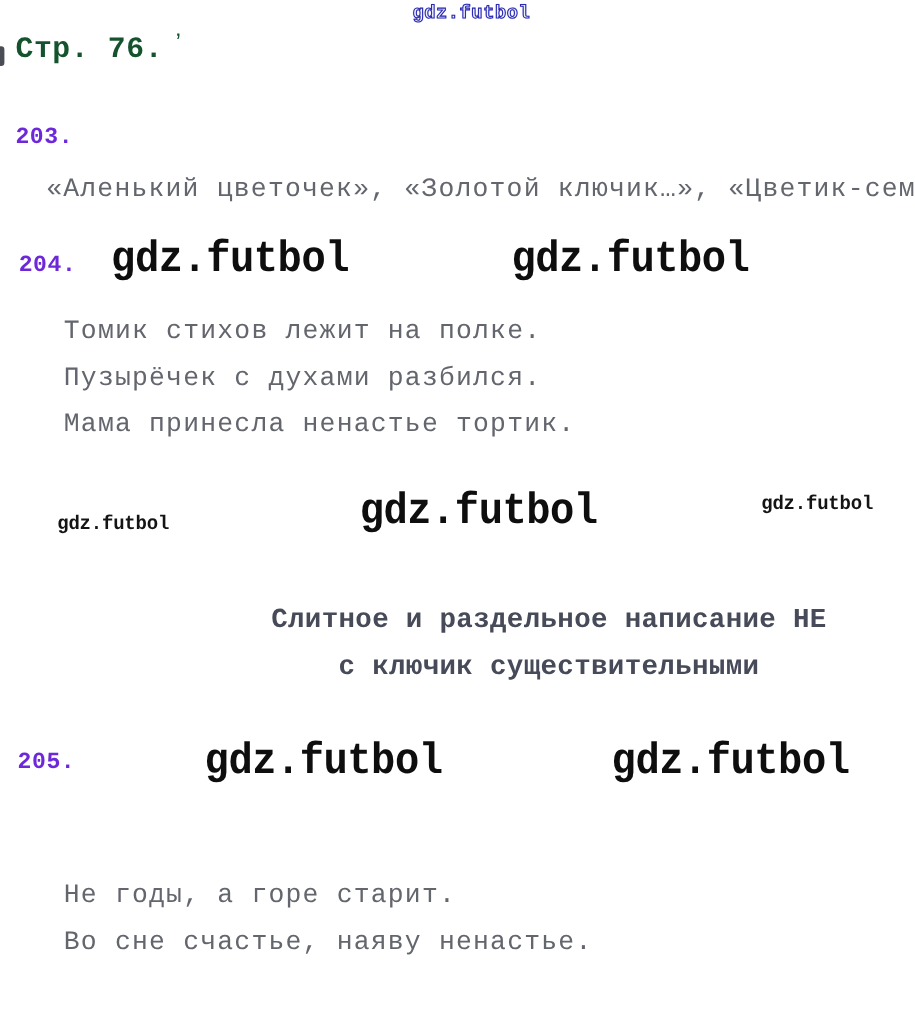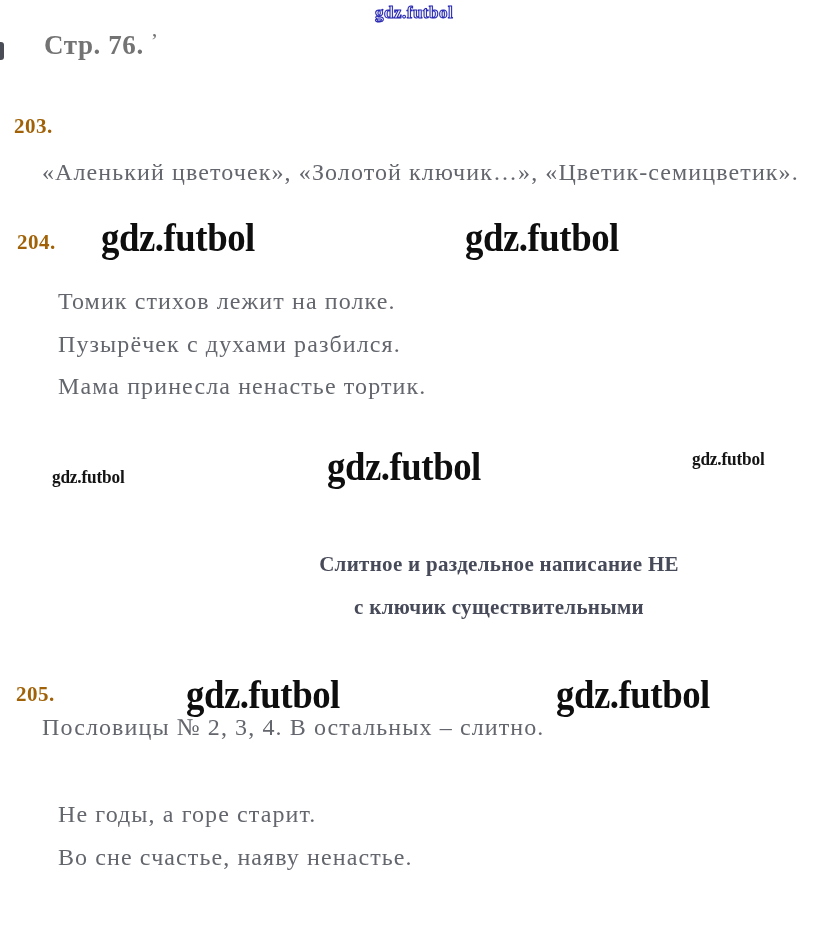--- a/index.html
+++ b/index.html
@@ -1,21 +1,21 @@
 <!DOCTYPE html>
 <html><head>
 <meta charset="utf-8">
 <style>
   html, body { margin: 0; padding: 0; background: #ffffff; }
   .page {
     position: relative;
     width: 832px;
     height: 928px;
     background: #ffffff;
-    font-family: Liberation Serif, serif;
+    font-family: Liberation Mono, monospace;
     overflow: hidden;
   }
   .abs { position: absolute; white-space: nowrap; }
 
   
   .wm-top {
     left: 375px; top: 3px;
     font-size: 17px;
     font-weight: 700;
     letter-spacing: 0.5px;
@@ -23,22 +23,21 @@
     -webkit-text-stroke: 1px #2a2ab2;
     text-shadow: 0 0 1px #2a2ab2;
   }
 
   
   .page-title {
     left: 14px; top: 28px;
     font-size: 27px;
     font-weight: 600;
     letter-spacing: 0.6px;
-    color: #737373;
-    margin-left: 30px;
+    color: #14532d;
   }
   .page-title .mark {
     font-size: 22px;
     vertical-align: 6px;
     margin-left: 7px;
     font-weight: 400;
   }
 
   
   .edge-artifact {
@@ -46,21 +45,21 @@
     width: 4px; height: 18px;
     background: #4a4d55;
     border-radius: 0 3px 3px 0;
   }
 
   
   .ex-num {
     font-size: 21px;
     font-weight: 700;
     letter-spacing: 0.5px;
-    color: #a16207;
+    color: #6d28d9;
   }
   .num-203 { left: 14px; top: 114px; }
   .num-204 { left: 17px; top: 230px; }
   .num-205 { left: 16px; top: 682px; }
 
   
   .body-text {
     font-size: 24px;
     letter-spacing: 1.1px;
     color: #63666d;
@@ -100,21 +99,21 @@
   }
   .wm-mid-left { left: 52px; top: 467px; }
   .wm-mid-right { left: 692px; top: 449px; }
 
   
   .section-heading {
     position: absolute;
     left: 166px; top: 543px;
     width: 666px;
     text-align: center;
-    font-size: 21px;
+    font-size: 25px;
     font-weight: 700;
     letter-spacing: 0.3px;
     line-height: 42.5px;
     color: #474a58;
   }
 </style>
 </head>
 <body>
 
 <div class="page">
@@ -145,20 +144,19 @@
   <div class="abs wm-small wm-mid-right">gdz.futbol</div>
 
   <div class="section-heading">
     <div>Слитное и раздельное написание НЕ</div>
     <div>с ключик существительными</div>
   </div>
 
   <div class="abs ex-num num-205">205.</div>
   <div class="abs wm-big wm-205-a">gdz.futbol</div>
   <div class="abs wm-big wm-205-b">gdz.futbol</div>
-  <div class="abs body-text answer-205">Пословицы № 2, 3, 4. В остальных – слитно.</div>
 
   <div class="line-list lines-proverbs body-text">
     <div class="line">Не годы, а горе старит.</div>
     <div class="line">Во сне счастье, наяву ненастье.</div>
   </div>
 
 </div>
 
 </body></html>

